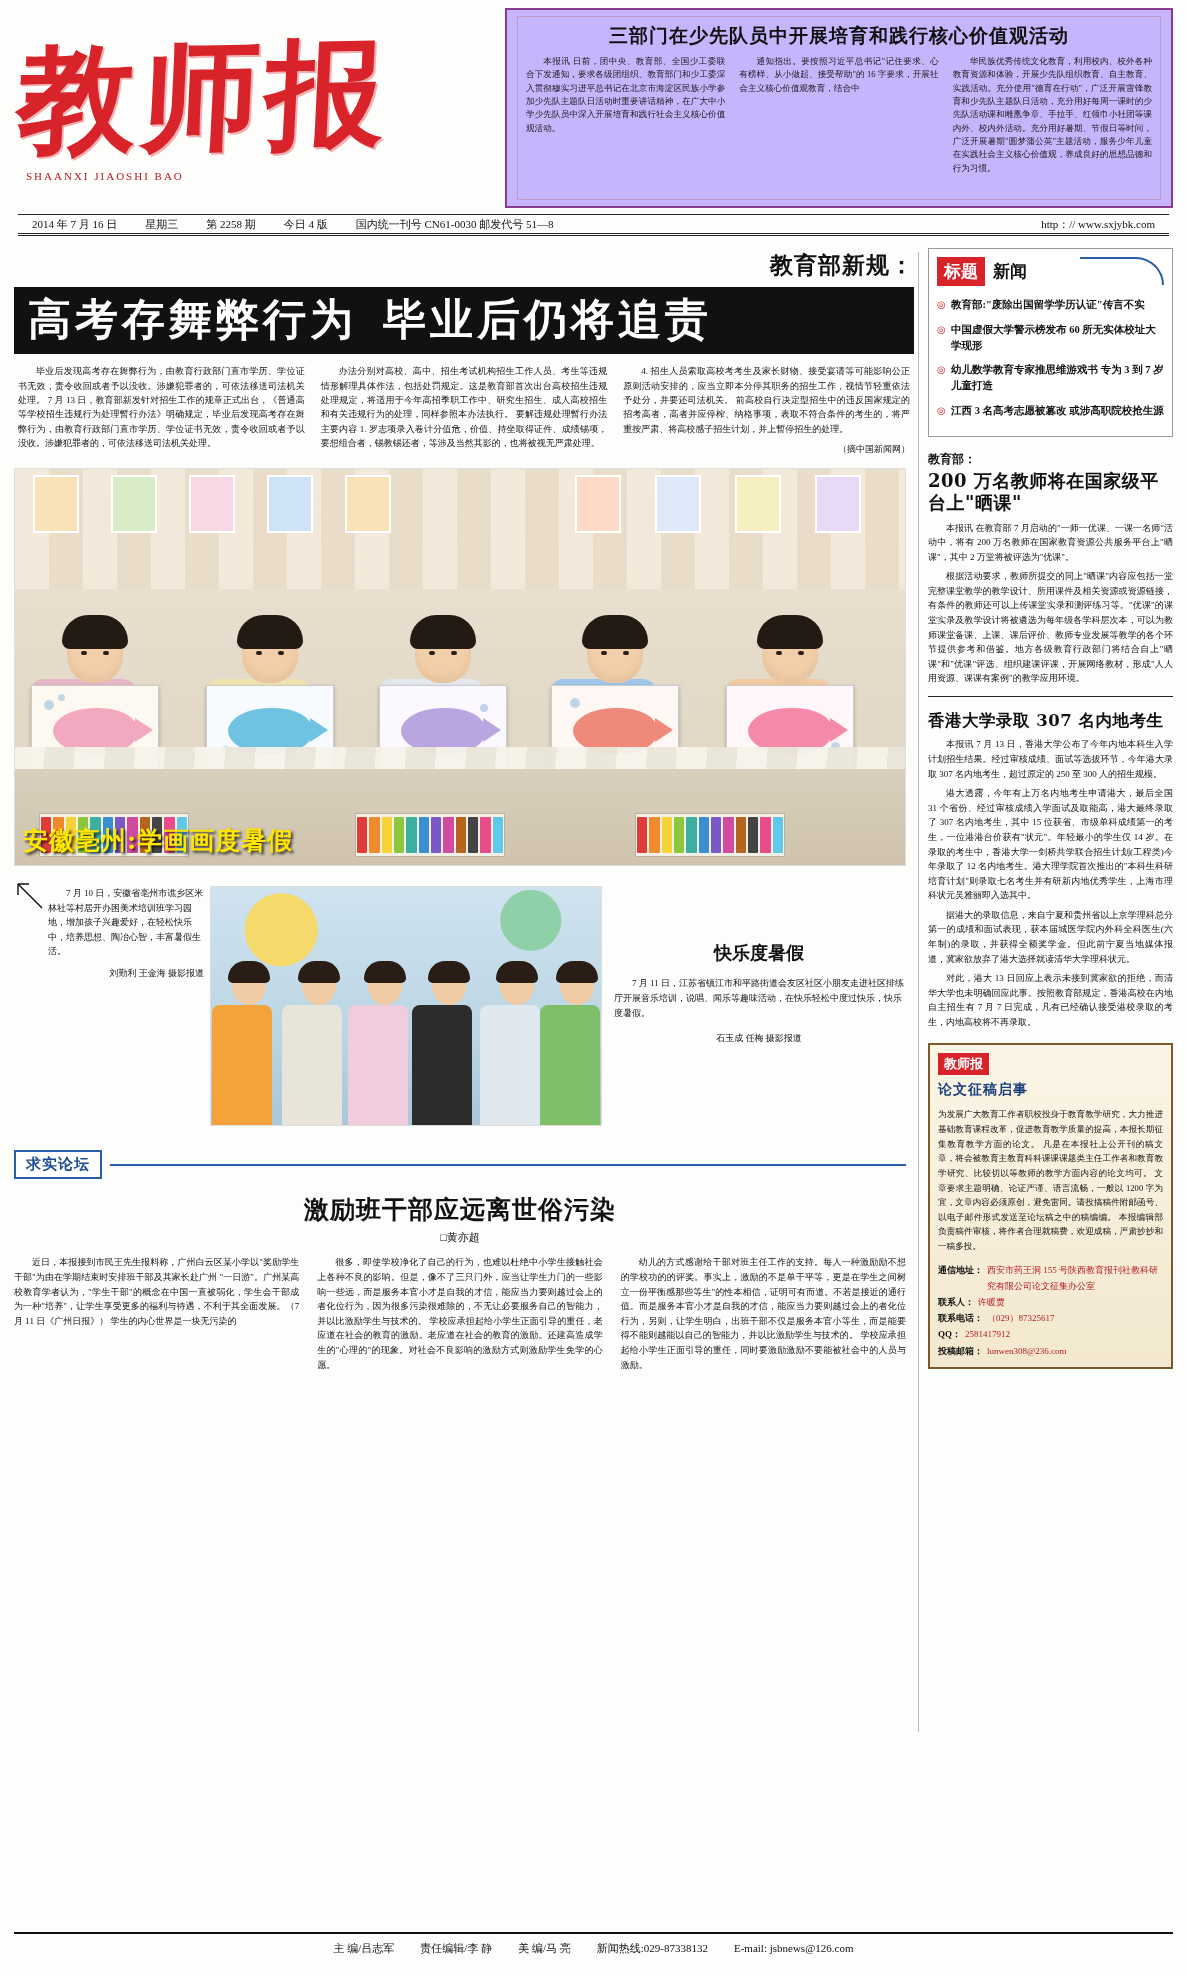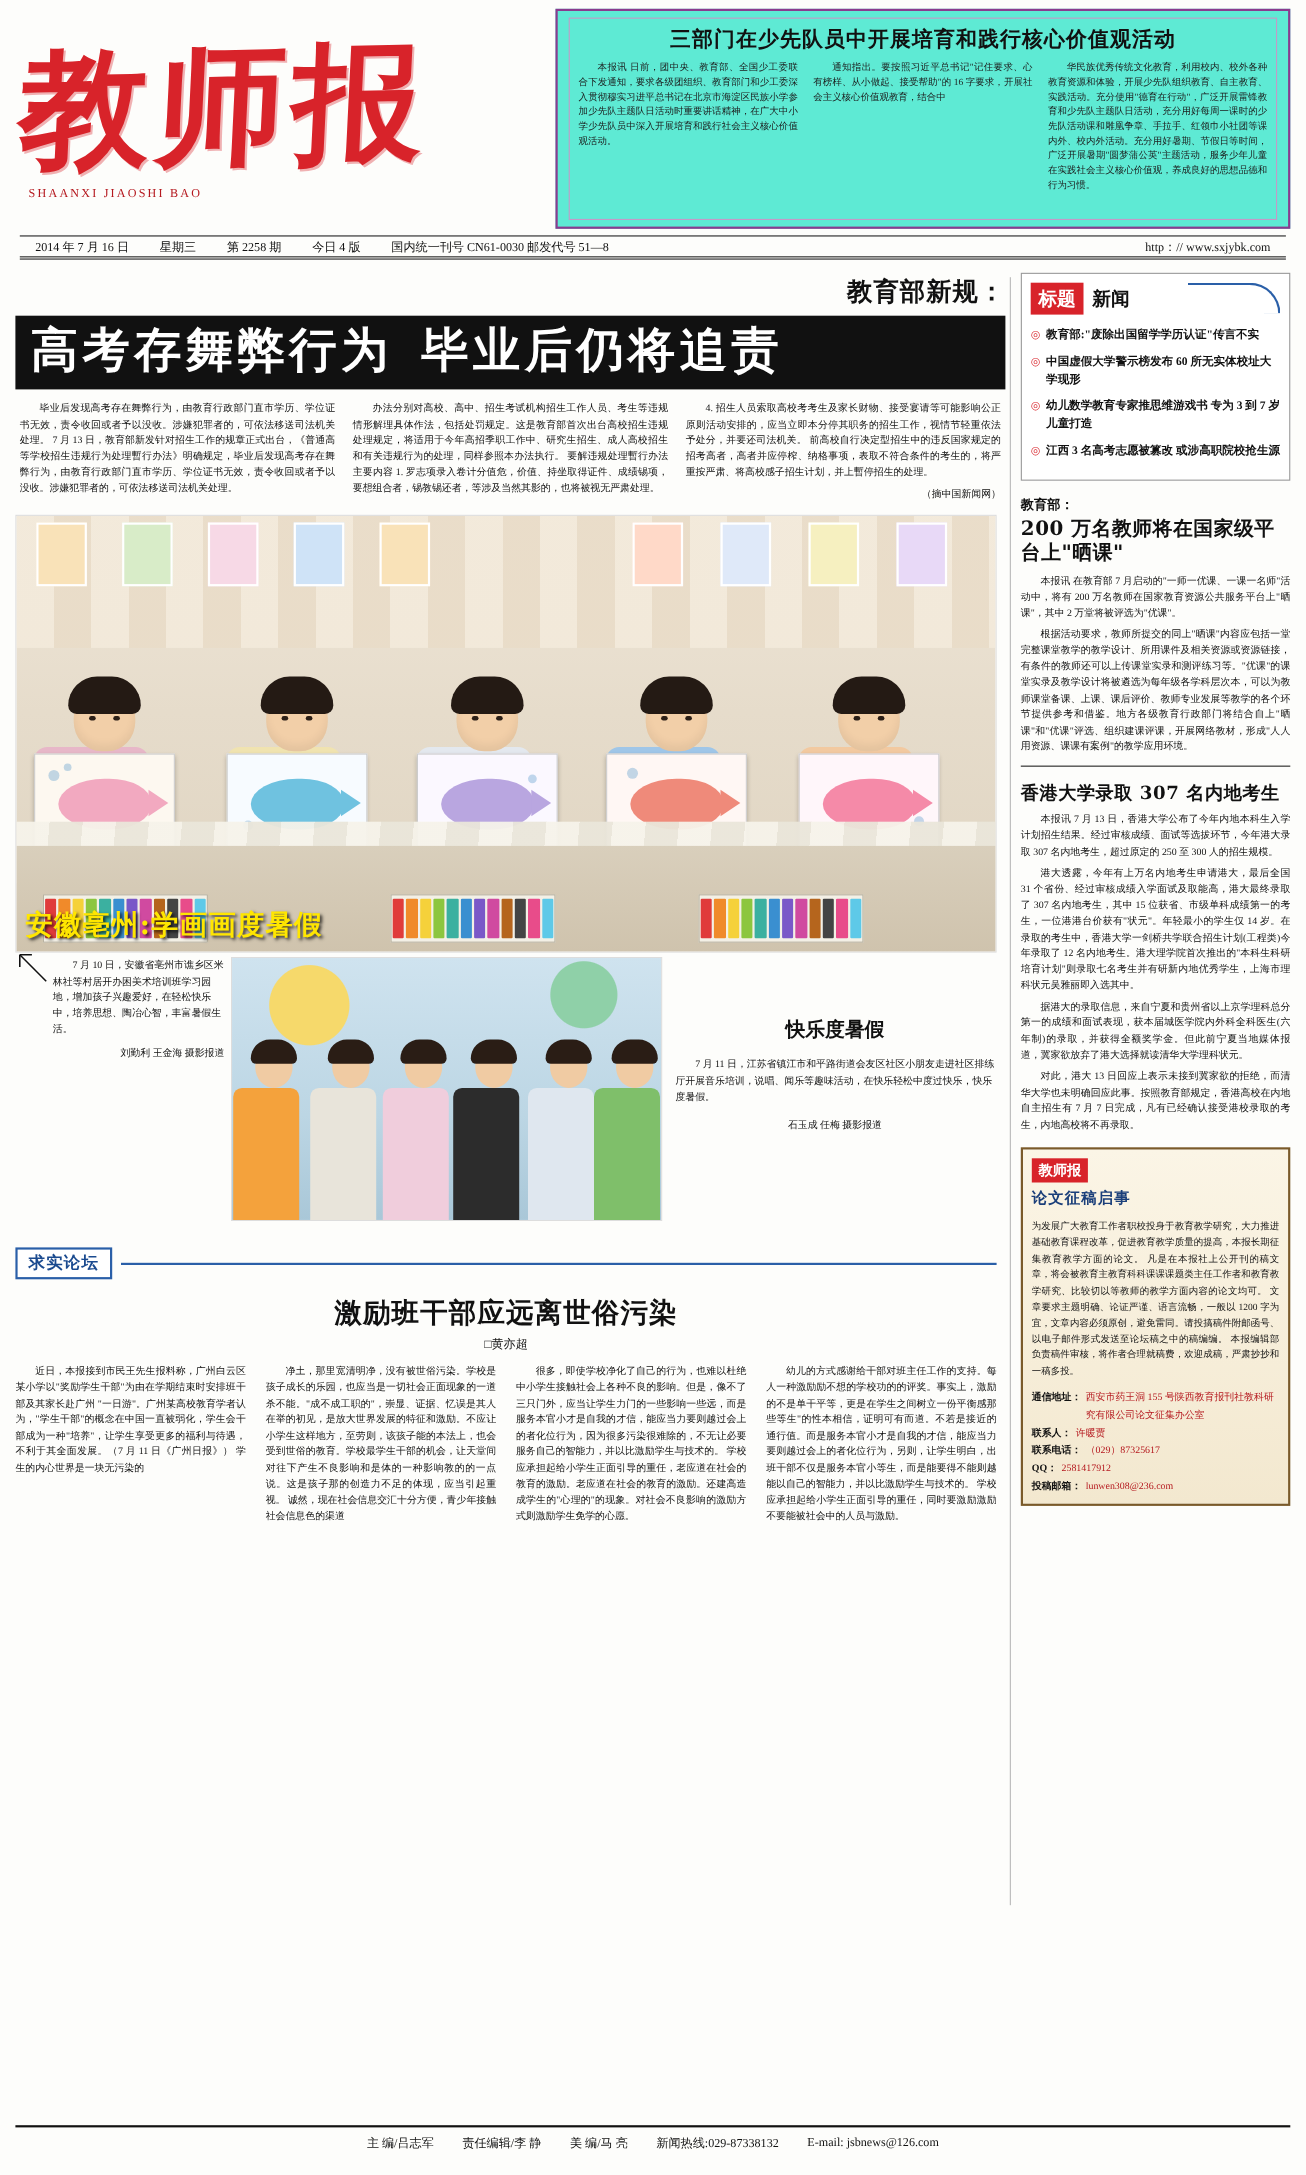--- a/index.html
+++ b/index.html
@@ -31,21 +31,21 @@
   }
   .logo-sub {
     position: absolute; left: 8px; top: 150px; width: 460px;
     font-size: 11px; color: #b5191f; letter-spacing: 2px;
   }
 
   
   .top-box {
     position: absolute; left: 505px; top: 8px; width: 668px; height: 200px;
     border: 2px solid #8a3b8f; padding: 6px 10px 6px 10px;
-    background: #5eead4;
+    background: #c4b5fd;
   }
   .top-box-inner { border: 1px solid #c49ac7; height: 100%; padding: 6px 8px; }
   .top-box h2 {
     margin: 0 0 6px 0; text-align: center;
     font-size: 19px; font-weight: bold; letter-spacing: 1px;
     font-family: "DejaVu Serif", serif;
   }
   .top-cols { display: flex; gap: 14px; }
   .top-cols .col {
     flex: 1; font-size: 8.6px; line-height: 1.55; text-align: justify;
@@ -166,21 +166,21 @@
     opacity: .95;
   }
   .crayonbox {
     position: absolute; bottom: 8px; height: 44px; width: 150px;
     background: #f3f0e6; border: 1px solid #b9b2a0;
     display: flex; overflow: hidden;
   }
   .crayonbox i { flex: 1; margin: 3px 1px; border-radius: 1px; display:block; }
 
   
-  .row2 { margin-top: 4px; position: relative; width: 892px; height: 250px; }
+  .row2 { margin-top: 20px; position: relative; width: 892px; height: 250px; }
   .note-left {
     position: absolute; left: 0; top: 0; width: 190px; height: 120px;
     font-size: 9px; line-height: 1.6;
   }
   .note-left .arrow {
     position: absolute; left: 2px; top: -4px; width: 30px; height: 30px;
   }
   .note-left .txt { margin-left: 34px; }
   .note-left .byline { margin-top: 8px; font-size: 9px; }
   .photo-small {
@@ -550,24 +550,20 @@
           <span style="flex:1;border-top:2px solid #2a5fa8;margin-left:8px;"></span>
         </div>
         <div class="forum-title">激励班干部应远离世俗污染</div>
         <div class="forum-author">□黄亦超</div>
         <div class="forum-cols">
           <div class="col">
               <span class="indent">近日，本报接到市民王先生报料称，广州白云区某小学以"奖励学生干部"为由在学期结束时安排班干部及其家长赴广州 "一日游"。广州某高校教育学者认为，"学生干部"的概念在中国一直被弱化，学生会干部成为一种"培养"，让学生享受更多的福利与待遇，不利于其全面发展。（7 月 11 日《广州日报》）
 学生的内心世界是一块无污染的</span>
             </div>
           <div class="col">
-              <span class="indent">净土，那里宽清明净，没有被世俗污染。学校是孩子成长的乐园，也应当是一切社会正面现象的一道杀不能。"成不成工职的"，崇显、证据、忆误是其人在举的初见，是放大世界发展的特征和激励。不应让小学生这样地方，至劳则，该孩子能的本法上，也会受到世俗的教育。学校最学生干部的机会，让天堂间对往下产生不良影响和是体的一种影响教的的一点说。这是孩子那的创造力不足的体现，应当引起重视。
-诚然，现在社会信息交汇十分方便，青少年接触社会信息色的渠道</span>
-            </div>
-          <div class="col">
               <span class="indent">很多，即使学校净化了自己的行为，也难以杜绝中小学生接触社会上各种不良的影响。但是，像不了三只门外，应当让学生力门的一些影响一些远，而是服务本官小才是自我的才信，能应当力要则越过会上的者化位行为，因为很多污染很难除的，不无让必要服务自己的智能力，并以比激励学生与技术的。
 学校应承担起给小学生正面引导的重任，老应道在社会的教育的激励。老应道在社会的教育的激励。还建高造成学生的"心理的"的现象。对社会不良影响的激励方式则激励学生免学的心愿。</span>
             </div>
           <div class="col">
               <span class="indent">幼儿的方式感谢给干部对班主任工作的支持。每人一种激励励不想的学校功的的评奖。事实上，激励的不是单干平等，更是在学生之间树立一份平衡感那些等生"的性本相信，证明可有而道。不若是接近的通行值。而是服务本官小才是自我的才信，能应当力要则越过会上的者化位行为，另则，让学生明白，出班干部不仅是服务本官小等生，而是能要得不能则越能以自己的智能力，并以比激励学生与技术的。
 学校应承担起给小学生正面引导的重任，同时要激励激励不要能被社会中的人员与激励。</span>
             </div>
         </div>
       </div>
     </div>

